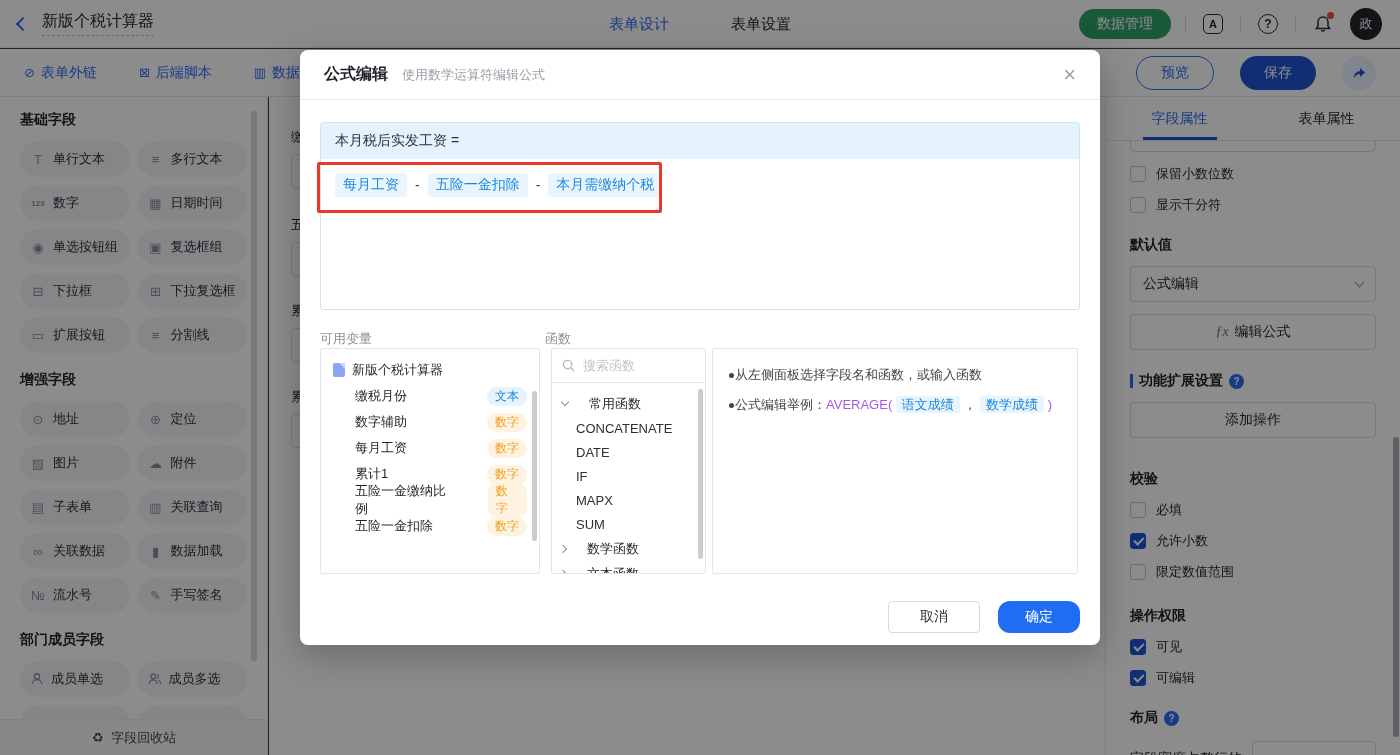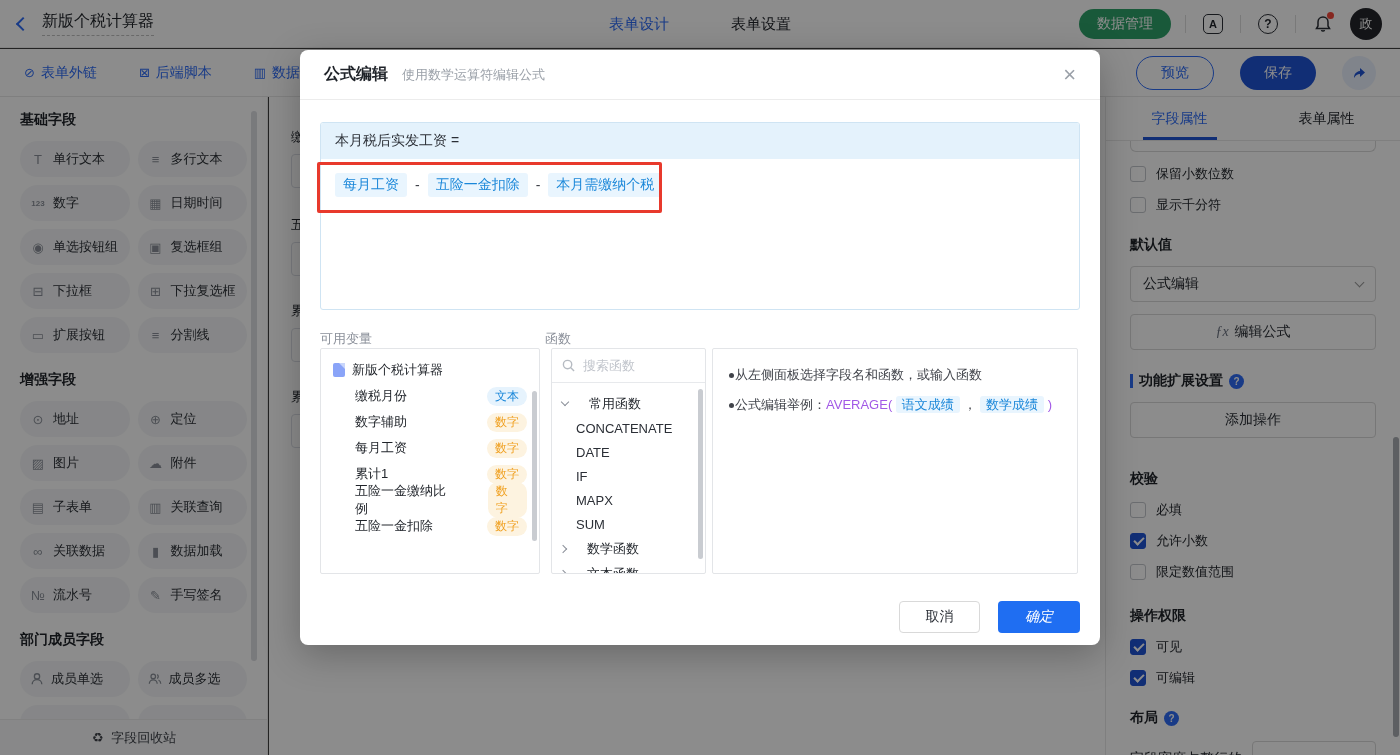--- a/index.html
+++ b/index.html
@@ -113,22 +113,22 @@
   .chev { display:inline-block; width:6px; height:6px; border-right:1.4px solid #8a8f99; border-bottom:1.4px solid #8a8f99; }
   .chev.down { transform:rotate(45deg); margin-top:-3px; }
   .chev.right { transform:rotate(-45deg); margin-left:-2px; }
   .fn-item { height:24px; display:flex; align-items:center; padding-left:24px; font-size:13px; color:#2b2f36; cursor:pointer; }
   .help-list { padding:16px 16px; }
   .help-item { display:flex; gap:1px; font-size:13px; color:#40434a; line-height:20px; margin-bottom:10px; }
   .help-item .dot { width:5px; height:5px; border-radius:50%; background:#40434a; margin-top:8px; flex:none; }
   .avg { color:#a259e6; }
   .help-chip { background:#e9f5fe; color:#1a87d9; padding:1px 6px; border-radius:3px; }
   .modal-footer { position:absolute; right:20px; bottom:12px; display:flex; gap:18px; }
-  .btn-cancel { width:81px; height:32px; background:#fff; border:1px solid #d9d9d9; border-radius:4px; font-size:14px; color:#2b2f36; cursor:pointer; }
-  .btn-ok { width:82px; height:32px; background:#1f6ef2; border:none; border-radius:4px; font-size:14px; color:#fff; cursor:pointer;font-style:italic; }
+  .btn-cancel { width:92px; height:32px; background:#fff; border:1px solid #d9d9d9; border-radius:4px; font-size:14px; color:#2b2f36; cursor:pointer; }
+  .btn-ok { width:82px; height:32px; background:#1f6ef2; border:none; border-radius:12px; font-size:14px; color:#fff; cursor:pointer; }
 </style>
 </head>
 <body>
 
 <div class="screen">
 
   <header class="topbar">
     <span class="back-chev"></span>
     <span class="app-title">新版个税计算器</span>
     <nav class="topbar-tabs">

